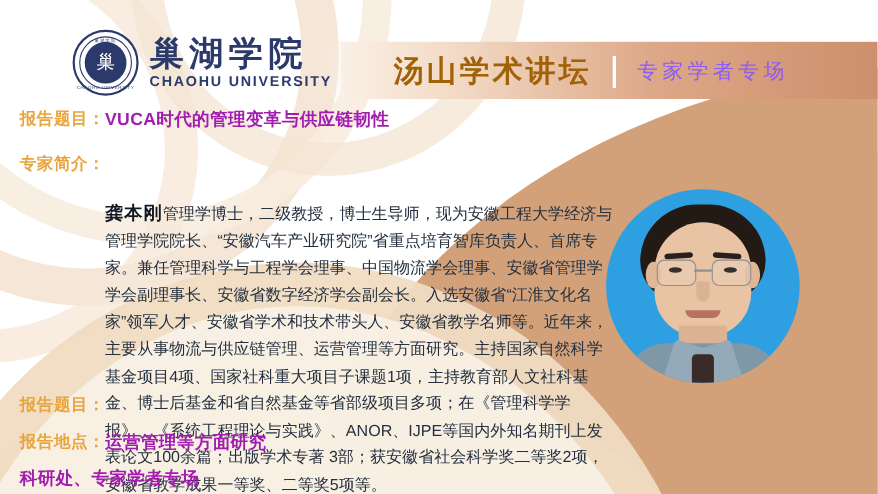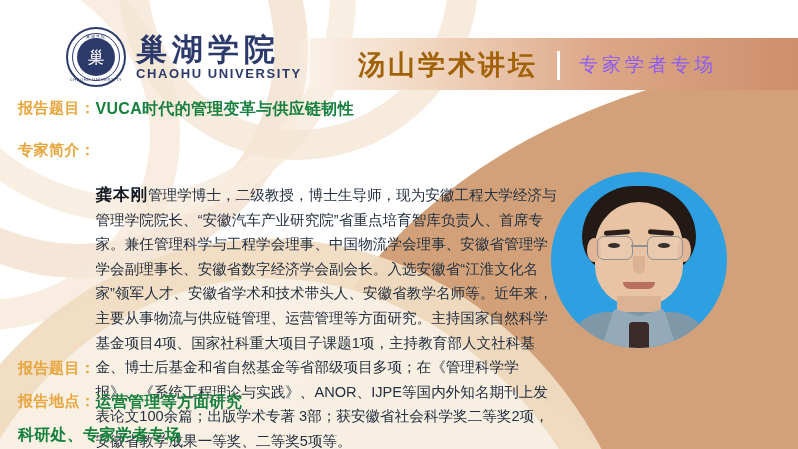--- a/index.html
+++ b/index.html
@@ -143,21 +143,21 @@
 
   
   .content{position:absolute;left:0;top:0;width:798px;height:449px;}
 
   .row{position:absolute;display:flex;align-items:flex-start;}
   .label{
     color:#e8a53c;font-size:15px;font-weight:700;letter-spacing:.5px;
     white-space:nowrap;
   }
   .value-strong{
-    color:#15803d;font-size:16px;font-weight:700;letter-spacing:.3px;
+    color:#a21caf;font-size:16px;font-weight:700;letter-spacing:.3px;
     white-space:nowrap;
   }
 
   .r-title{left:18px;top:99px;}
   .r-bio{left:18px;top:138px;width:540px;align-items:flex-start;}
   .r-time{left:18px;top:359px;}
   .r-place{left:18px;top:392px;}
   .r-host{left:18px;top:425px;}
 
   .bio-block{font-size:14.6px;color:#24303f;line-height:24.6px;margin-top:44px;}

